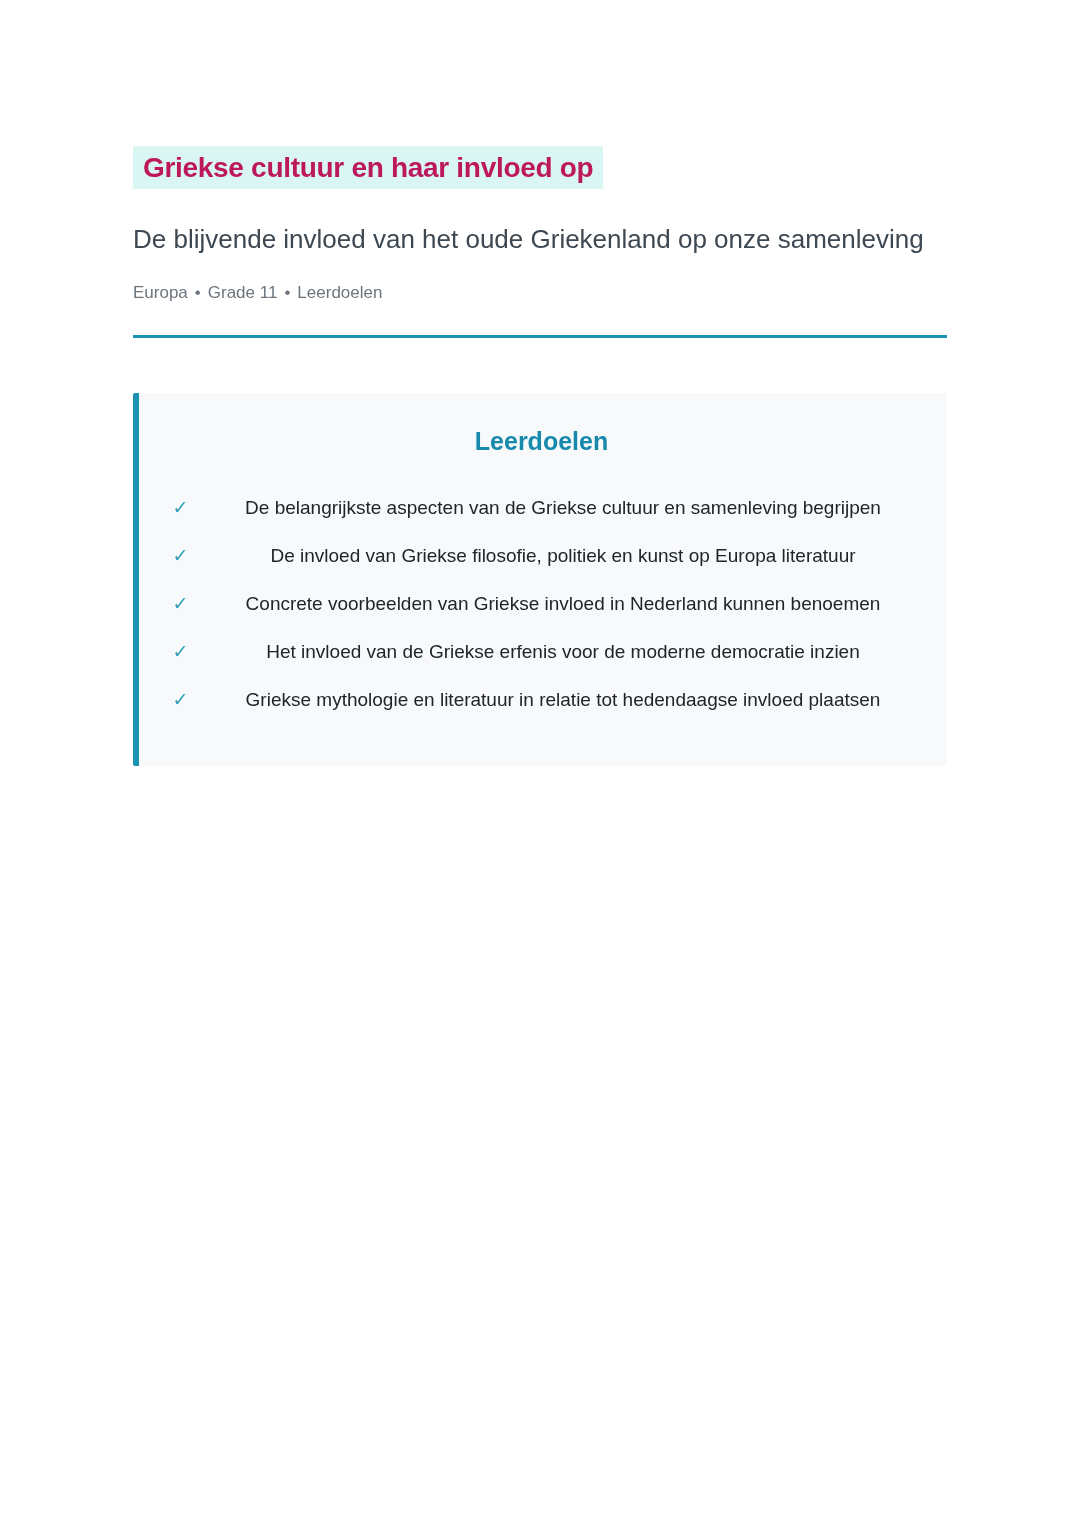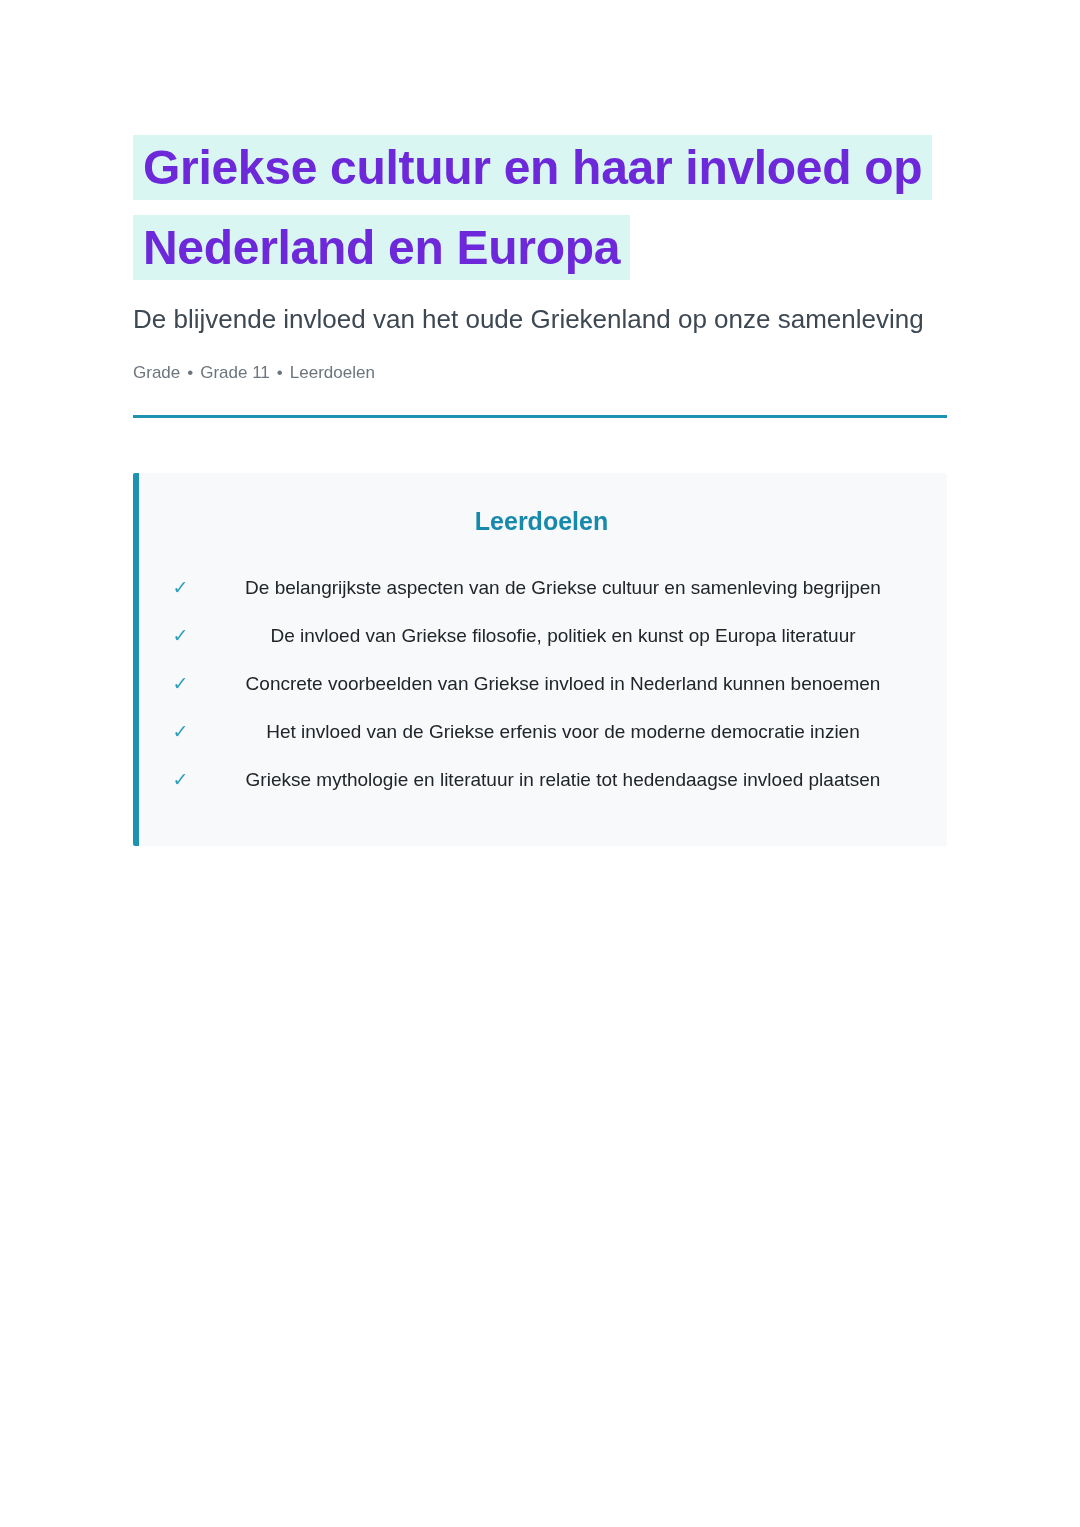--- a/index.html
+++ b/index.html
@@ -17,25 +17,25 @@
     overflow: hidden;
   }
   .content {
     width: 814px;
     margin-left: 133px;
     padding-top: 128px;
   }
 
   
   .doc-title {
-    font-size: 48px;
+    font-size: 28px;
     line-height: 80px;
     font-weight: 700;
     letter-spacing: -0.3px;
-    color: #6d28d9;
+    color: #be185d;
   }
   .title-line { white-space: nowrap; }
   .title-highlight {
     background: #d9f6f3;
     padding: 6px 10px;
   }
   .doc-subtitle {
     margin-top: 16px;
     font-size: 26px;
     line-height: 30px;
@@ -102,29 +102,26 @@
 <body>
 
 <div class="page">
   <div class="content">
 
     <header>
       <h1 class="doc-title">
         <div class="title-line">
           <span class="title-highlight">Griekse cultuur en haar invloed op</span>
         </div>
-        <div class="title-line">
-          <span class="title-highlight">Nederland en Europa</span>
-        </div>
       </h1>
 
       <p class="doc-subtitle">De blijvende invloed van het oude Griekenland op onze samenleving</p>
 
       <p class="doc-meta">
-        <span>Grade</span><span class="sep">•</span><span>Grade 11</span><span class="sep">•</span><span>Leerdoelen</span>
+        <span>Europa</span><span class="sep">•</span><span>Grade 11</span><span class="sep">•</span><span>Leerdoelen</span>
       </p>
 
       <div class="divider"></div>
     </header>
 
     <section class="objectives-card">
       <h2 class="objectives-heading">Leerdoelen</h2>
       <ul class="objectives-list">
         <li class="objective-item">
           <span class="check-icon">✓</span>

